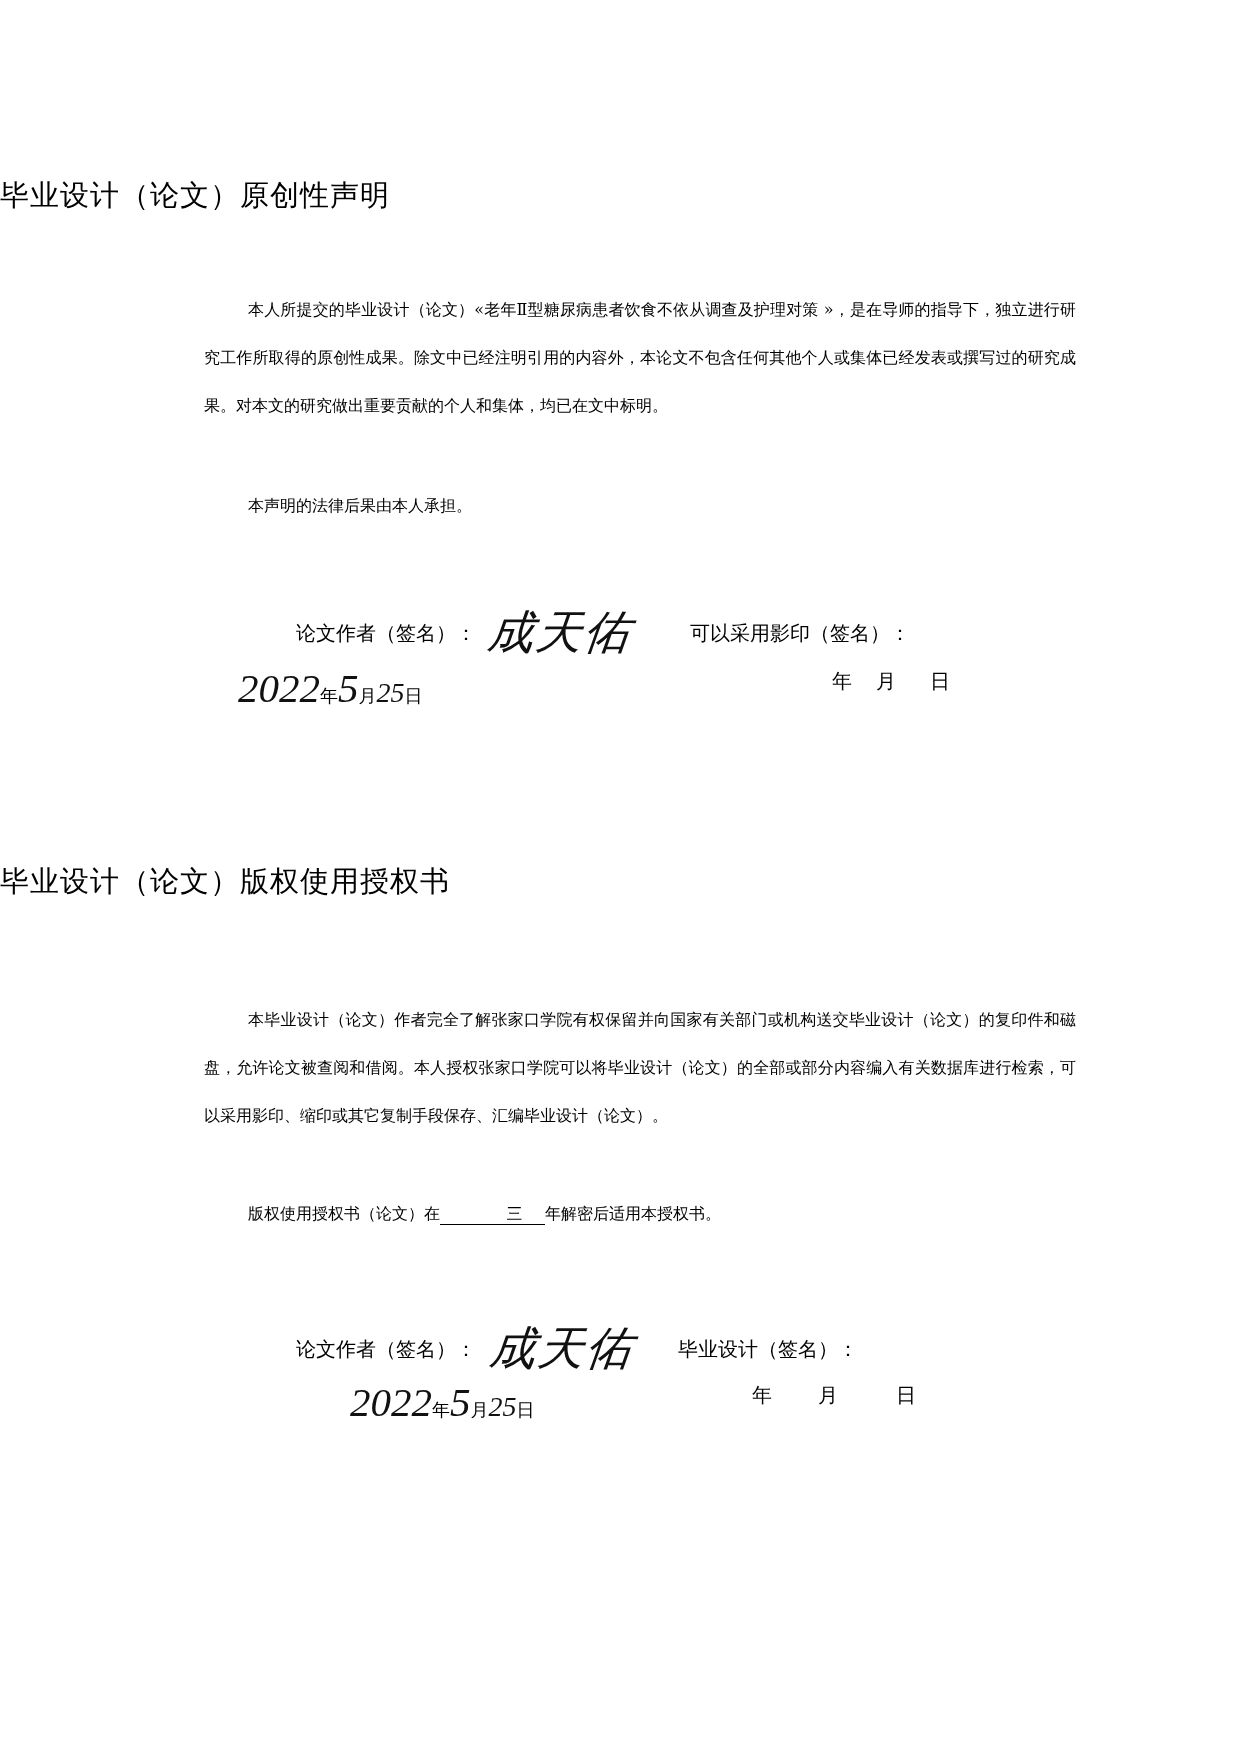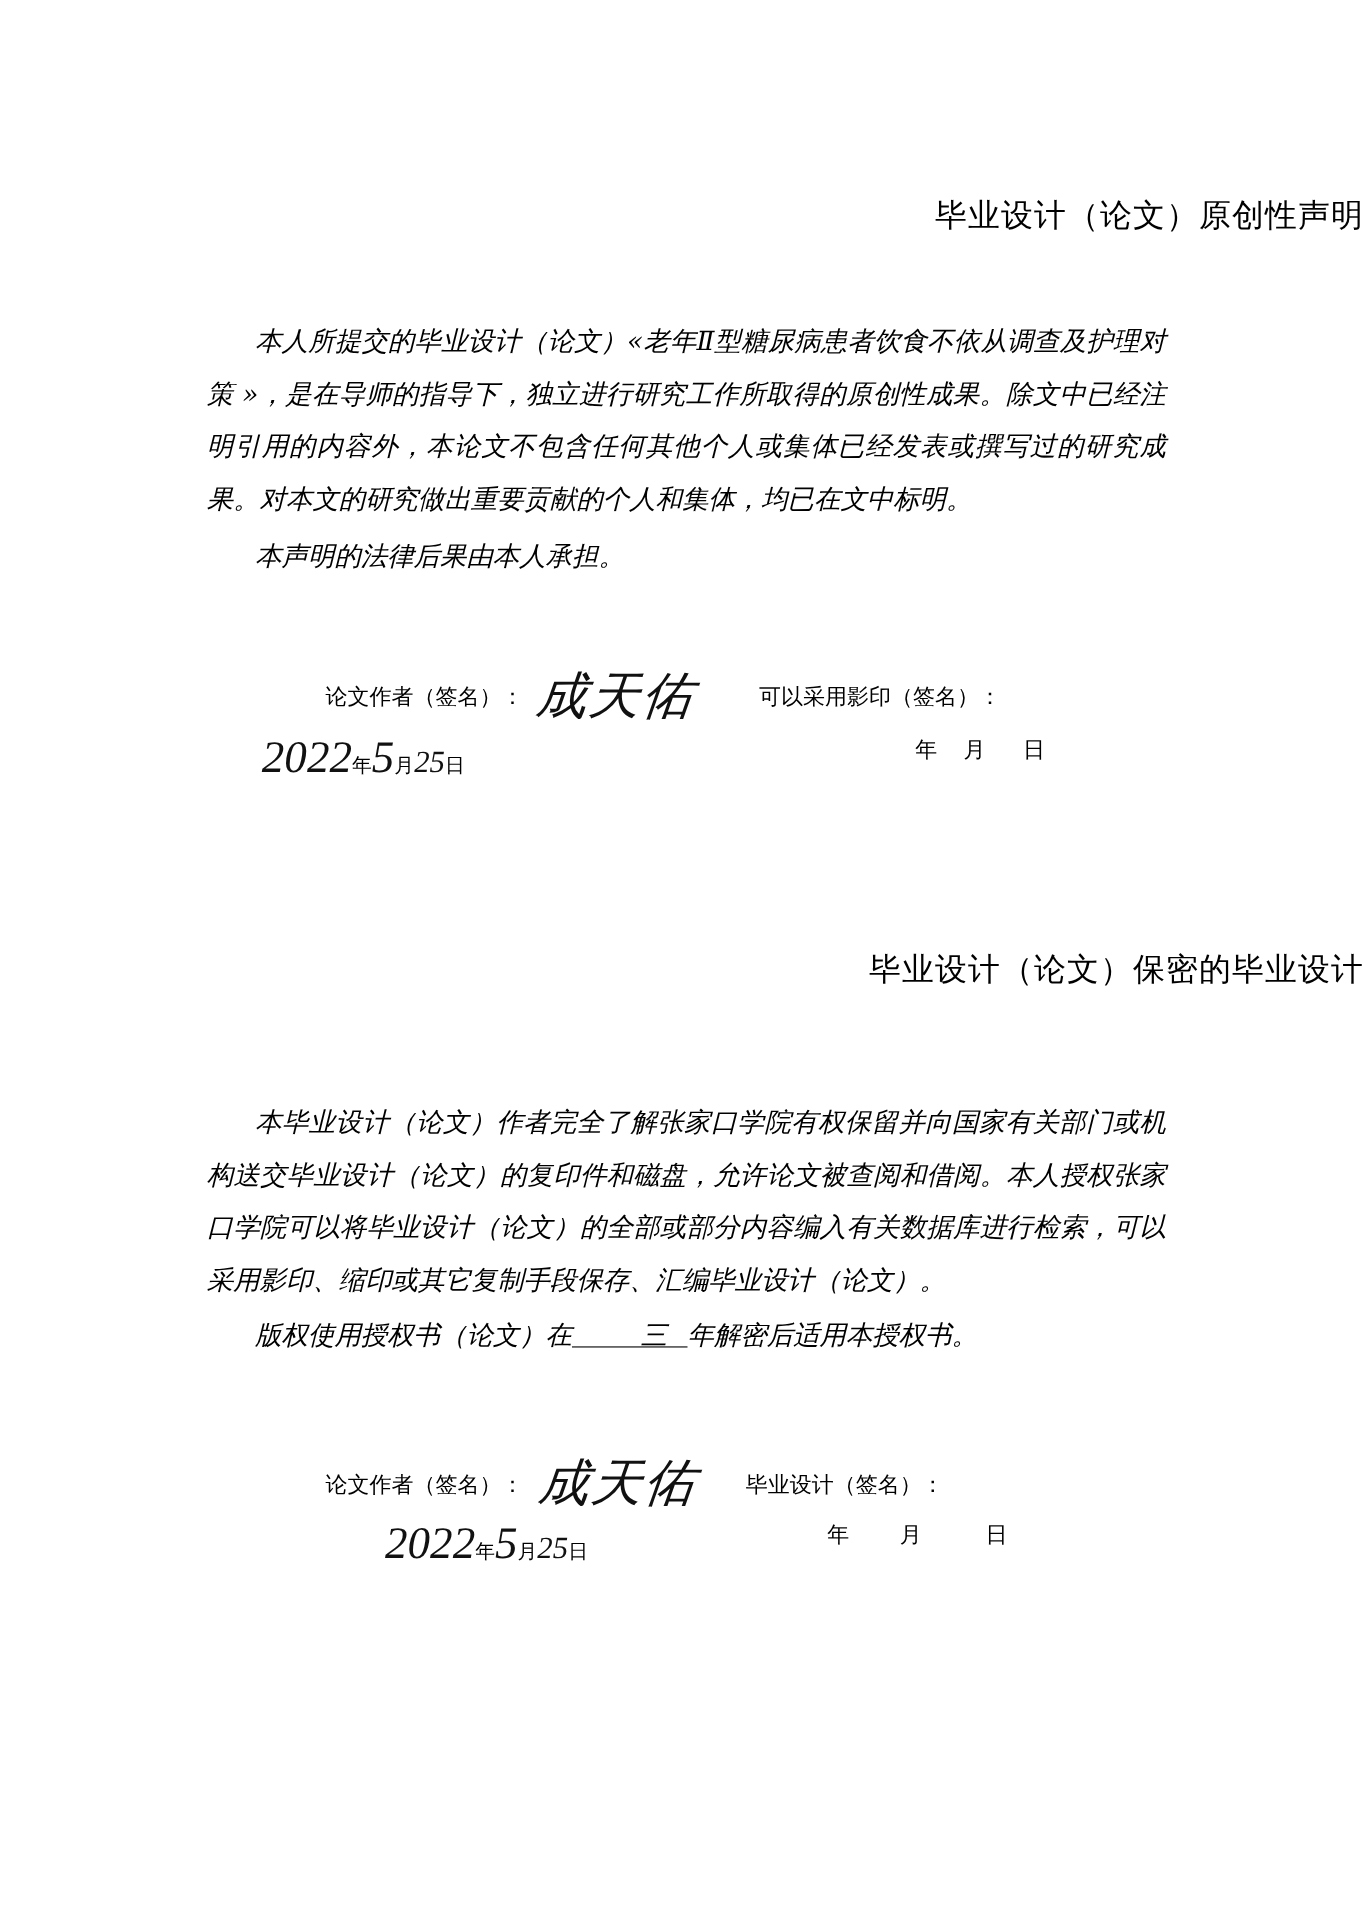--- a/index.html
+++ b/index.html
@@ -2,29 +2,29 @@
 <html><head>
 <meta charset="utf-8">
 <style>
   html, body { margin: 0; padding: 0; background: #ffffff; }
   body {
     width: 1240px; height: 1754px; position: relative; overflow: hidden;
     font-family: "DejaVu Sans", "Liberation Sans", sans-serif;
     color: #000;
   }
   .title {
-    position: absolute; left: 0; width: 1240px; text-align: right;
+    position: absolute; left: 0; width: 1240px; text-align: left;
     font-family: "DejaVu Sans", sans-serif;
     font-size: 29px; letter-spacing: 1px;
   }
   .para {
-    position: absolute; left: 188px; width: 872px;
+    position: absolute; left: 204px; width: 872px;
     font-family: "DejaVu Serif", "Liberation Serif", serif;
-    font-size: 24px; line-height: 48px; text-align: justify;
-    text-indent: 44px; margin: 0; font-style: italic;
+    font-size: 16px; line-height: 48px; text-align: justify;
+    text-indent: 44px; margin: 0;
   }
   .line {
     position: absolute; font-family: "DejaVu Serif", "Liberation Serif", serif;
     font-size: 20px; white-space: nowrap; text-align: right;
   }
   .sig {
     position: absolute; font-family: "Liberation Serif", "DejaVu Serif", serif;
     font-style: italic; white-space: nowrap; color: #111;
   }
   .sig-name { font-size: 46px; letter-spacing: 2px; transform: skewX(-6deg); }
@@ -48,21 +48,21 @@
 <div class="line" style="left:690px; top:620px;">可以采用影印（签名）：</div>
 
 <div class="line" style="left:238px; top:664px;">
   <span class="sig hw-num" style="position:static;">2022</span><span class="hw-small">年</span><span class="sig hw-num" style="position:static;">5</span><span class="hw-small">月</span><span class="sig hw-num" style="position:static; font-size:28px;">25</span><span class="hw-small">日</span>
 </div>
 
 <div class="line" style="left:832px; top:668px;">年</div>
 <div class="line" style="left:876px; top:668px;">月</div>
 <div class="line" style="left:930px; top:668px;">日</div>
 
-<div class="title" style="top:862px;">毕业设计（论文）保密的毕业设计</div>
+<div class="title" style="top:862px;">毕业设计（论文）版权使用授权书</div>
 
 <p class="para" style="top:996px;">本毕业设计（论文）作者完全了解张家口学院有权保留并向国家有关部门或机构送交毕业设计（论文）的复印件和磁盘，允许论文被查阅和借阅。本人授权张家口学院可以将毕业设计（论文）的全部或部分内容编入有关数据库进行检索，可以采用影印、缩印或其它复制手段保存、汇编毕业设计（论文）。</p>
 <p class="para" style="top:1190px;"><span>版权使用授权书（论文）在</span><span class="underlined">三</span><span>年解密后适用本授权书。</span></p>
 
 <div class="line" style="left:296px; top:1336px;">论文作者（签名）：</div>
 <div class="sig sig-name" style="left:490px; top:1318px;">成天佑</div>
 <div class="line" style="left:678px; top:1336px;">毕业设计（签名）：</div>
 
 <div class="line" style="left:350px; top:1378px;">
   <span class="sig hw-num" style="position:static;">2022</span><span class="hw-small">年</span><span class="sig hw-num" style="position:static;">5</span><span class="hw-small">月</span><span class="sig hw-num" style="position:static; font-size:28px;">25</span><span class="hw-small">日</span>

